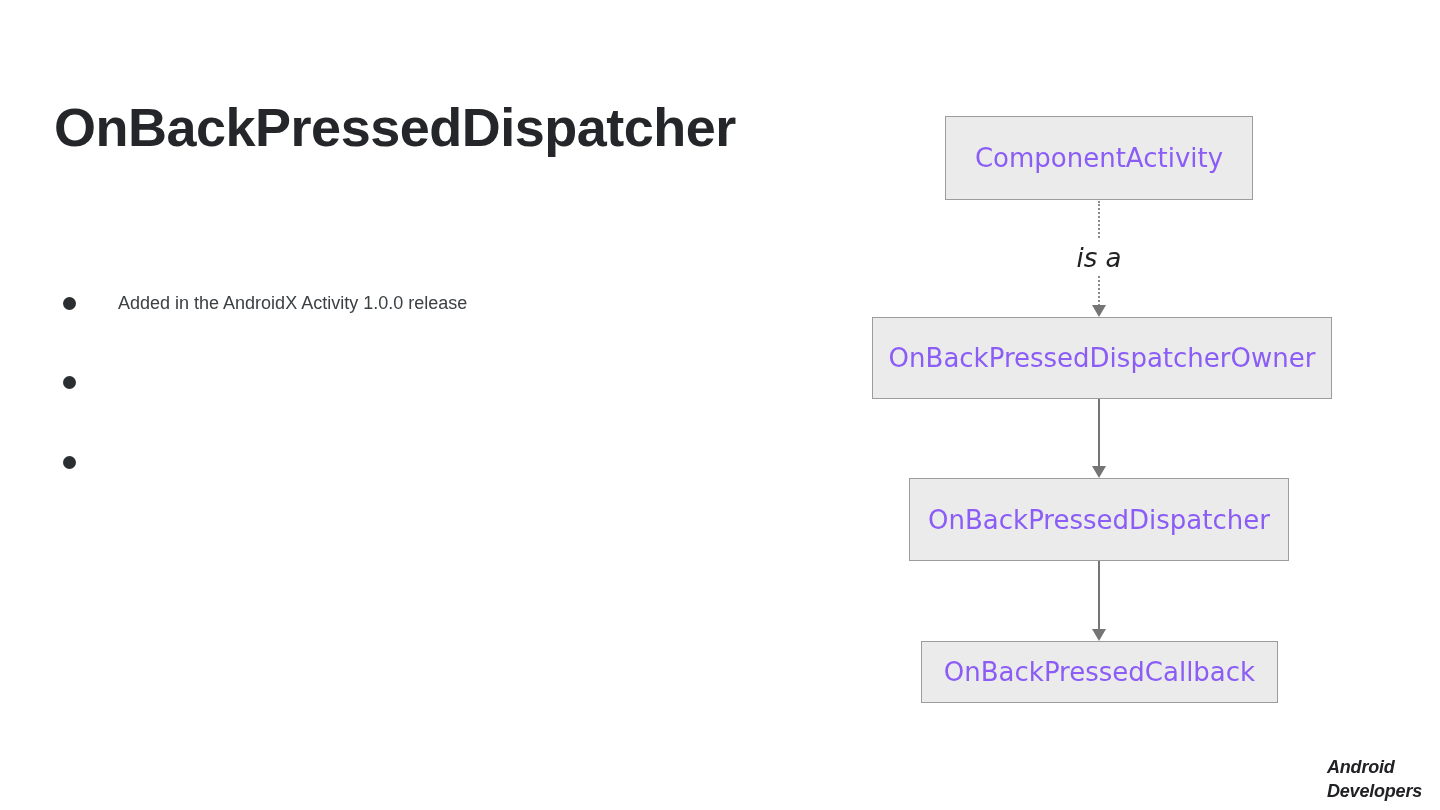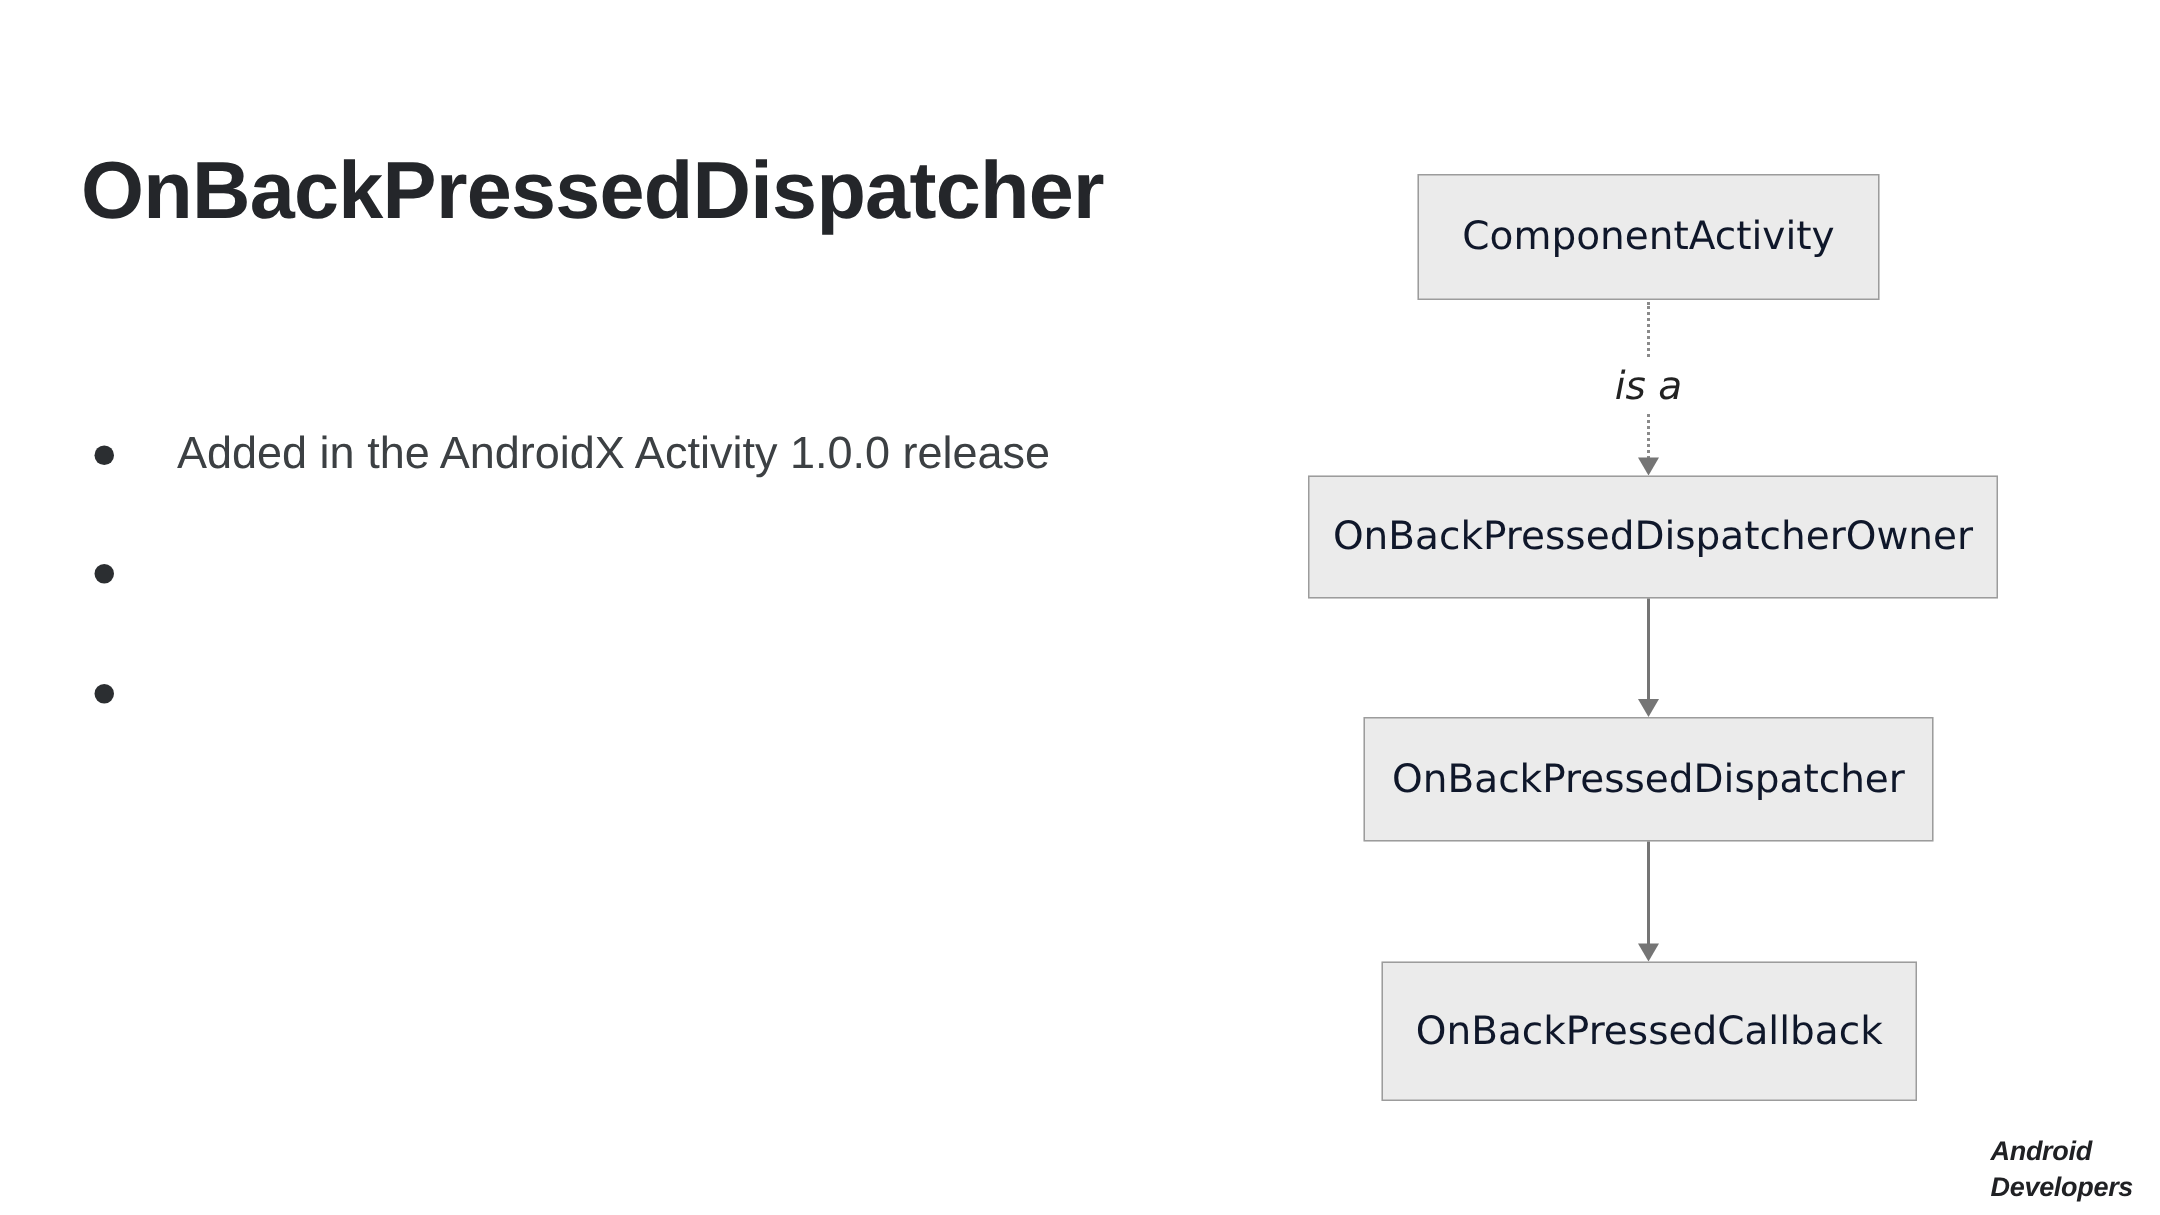--- a/index.html
+++ b/index.html
@@ -40,43 +40,43 @@
   .bullet-row.b2 { top: 434px; }
   .bullet-dot {
     width: 13px;
     height: 13px;
     border-radius: 50%;
     background: #2b2e31;
     flex: 0 0 auto;
   }
   .bullet-text {
     margin-left: 38px;
-    font-size: 30px;
+    font-size: 18px;
     color: var(--bullet-color);
     white-space: nowrap;
   }
 
   
   .diagram { position: absolute; inset: 0; }
   .node {
     position: absolute;
     background: var(--node-fill);
     border: 1px solid var(--node-border);
     display: flex;
     align-items: center;
     justify-content: center;
     font-family: "DejaVu Sans", sans-serif;
     font-size: 26px;
-    color: #0f172a;
+    color: #8b5cf6;
     white-space: nowrap;
   }
   .node.n0 { left: 929px; top: 100px; width: 308px; height: 84px; }
   .node.n1 { left: 856px; top: 301px; width: 460px; height: 82px; }
   .node.n2 { left: 893px; top: 462px; width: 380px; height: 83px; }
-  .node.n3 { left: 905px; top: 625px; width: 357px; height: 93px; }
+  .node.n3 { left: 905px; top: 625px; width: 357px; height: 62px; }
 
   .connector-dotted {
     position: absolute;
     left: 1082px;
     width: 0;
     border-left: 2px dotted var(--line);
   }
   .cd0 { top: 185px; height: 105px; }
 
   .connector-solid {

